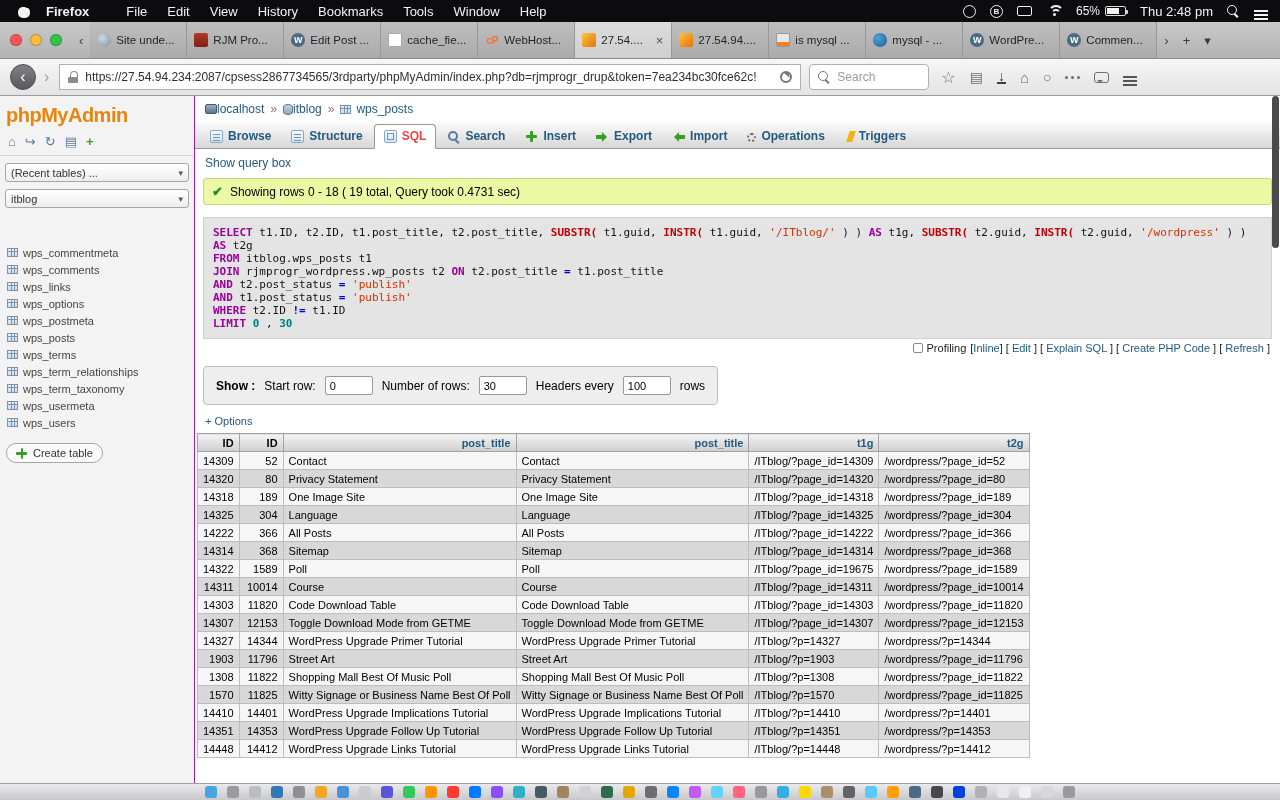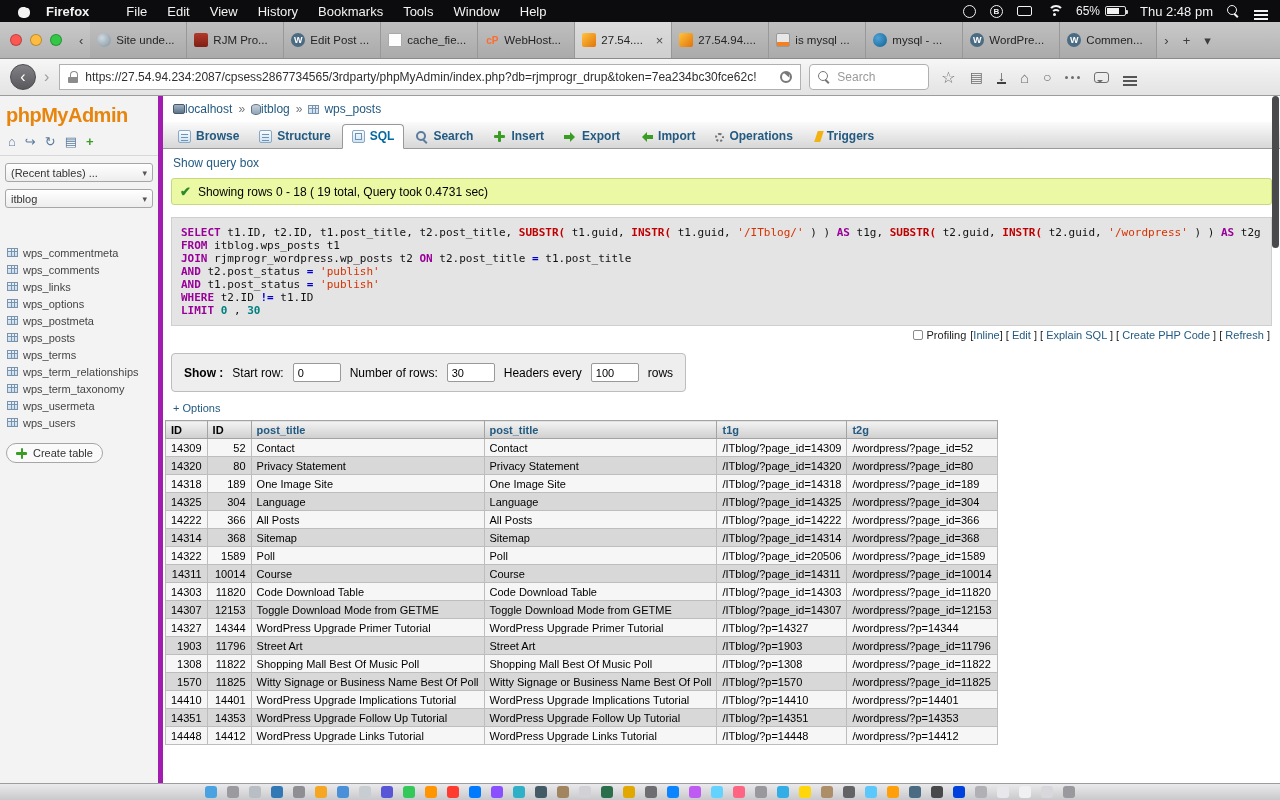--- a/index.html
+++ b/index.html
@@ -76,21 +76,21 @@
   .dl{position:relative;color:#3f3f3f;font-weight:bold;border-bottom:2px solid #3f3f3f;line-height:11px;padding:0 1px}
   .dots3{display:flex;gap:3px}.dots3 i{width:3px;height:3px;border-radius:50%;background:#6d6d6d}
   .bubble{position:relative;width:15px;height:11px;border:1.5px solid #6d6d6d;border-radius:3px}
   .bubble::after{content:"";position:absolute;left:2px;bottom:-4px;border:3px solid transparent;border-top-color:#6d6d6d}
 
   
   .scrollthumb{position:absolute;right:1px;top:96px;width:7px;height:152px;background:#4a4a4c;border-radius:4px;z-index:35}
 
   
   .pma{position:absolute;top:96px;left:0;right:0;bottom:17px;display:flex;background:#fff;overflow:hidden}
-  .pma-sidebar{width:163px;flex:0 0 auto;background:#f3f3f3;border-right:5px solid #a21caf;font-size:11px;overflow:hidden}
+  .pma-sidebar{width:195px;flex:0 0 auto;background:#f3f3f3;border-right:1px solid #a21caf;font-size:11px;overflow:hidden}
   .pma-logo{font-size:20px;font-weight:bold;color:#e8850c;padding:8px 6px 4px;letter-spacing:-0.5px}
   .side-icons{display:flex;gap:9px;padding:4px 8px 7px;border-bottom:1px solid #d8d8d8;align-items:center;color:#5b7c9d;font-size:13px}
   .side-icons .gi{line-height:13px}
   .gi.green{color:#3a9d23;font-weight:bold}
   .sel{margin:7px 5px 0;height:19px;background:linear-gradient(#fff,#ededed);border:1px solid #a6a6a6;border-radius:3px;
     display:flex;align-items:center;justify-content:space-between;padding:0 5px;color:#333}
   .sel .arr{color:#555;font-size:9px}
   .tbl-list{list-style:none;margin-top:36px;padding-left:7px}
   .tbl-item{display:flex;align-items:center;padding:2.5px 0;color:#444}
   .mini-tbl{position:relative;width:11px;height:9px;border:1px solid #7a93ad;background:linear-gradient(#eaf2fa,#c9dcee);margin-right:5px;flex:0 0 auto}
@@ -105,21 +105,21 @@
   .pma-main{flex:1;overflow:hidden;position:relative}
   .breadcrumb{display:flex;align-items:center;gap:6px;padding:6px 10px;font-size:12px;color:#235a81}
   .bc-sep{color:#777}
   .bc-item{display:flex;align-items:center;}
   .bcic{display:inline-block}
   .bc-server{width:12px;height:10px;background:linear-gradient(#9fb2c3,#5d7489);border:1px solid #46586a;border-radius:2px}
   .bc-db{width:10px;height:11px;background:linear-gradient(#c9d4de,#8fa4b5);border:1px solid #5d7489;border-radius:5px/3px}
   .pma-tabsbar{display:flex;align-items:flex-end;gap:2px;background:linear-gradient(#fbfbfb,#d7d7d7);
     border-bottom:1px solid #999;padding:3px 6px 0;height:27px}
   .pmatab{display:flex;align-items:center;padding:4px 9px 5px;font-size:12px;font-weight:bold;color:#235a81;border-radius:4px 4px 0 0}
-  .pmatab.active{background:#fff;border:1px solid #999;border-bottom:1px solid #fff;color:#0369a1;margin-bottom:-1px}
+  .pmatab.active{background:#fff;border:1px solid #999;border-bottom:1px solid #fff;color:#ef4444;margin-bottom:-1px}
   .ti{width:13px;height:13px;display:inline-block;position:relative;margin-right:5px;flex:0 0 auto}
   .ti-page,.ti-struct,.ti-sqlp{background:linear-gradient(#f7fbff,#d2e3f2);border:1px solid #89a8c4;border-radius:2px}
   .ti-page::after,.ti-struct::after{content:"";position:absolute;left:2px;right:2px;top:3px;height:1px;background:#6d93b5;box-shadow:0 3px 0 #6d93b5,0 6px 0 #6d93b5}
   .ti-sqlp::after{content:"";position:absolute;left:2px;right:2px;top:2px;bottom:2px;background:repeating-linear-gradient(#9db;0);border:1px solid #6d93b5}
   .ti-mag::before{content:"";position:absolute;left:1px;top:1px;width:6px;height:6px;border:2px solid #5b7c9d;border-radius:50%}
   .ti-mag::after{content:"";position:absolute;left:9px;top:9px;width:5px;height:2px;background:#5b7c9d;transform:rotate(45deg);transform-origin:0 0}
   .ti-plus::before{content:"";position:absolute;left:5px;top:1px;width:3px;height:11px;background:#3a9d23;border-radius:1px}
   .ti-plus::after{content:"";position:absolute;left:1px;top:5px;width:11px;height:3px;background:#3a9d23;border-radius:1px}
   .ti-arr-r::before{content:"";position:absolute;top:5px;left:0;width:6px;height:4px;background:#3a9d23}
   .ti-arr-r::after{content:"";position:absolute;top:2px;left:6px;border:5px solid transparent;border-left-color:#3a9d23}
@@ -140,21 +140,21 @@
   .tk-n{color:#008080;font-weight:bold}
   .profrow{display:flex;justify-content:flex-end;align-items:center;gap:4px;font-size:11px;margin:3px 10px 0;color:#222}
   .cbx{width:10px;height:10px;border:1px solid #8a8a8a;background:#fff;border-radius:2px}
   .plink{color:#235a81;text-decoration:none;cursor:pointer}
   .controls{margin:12px 8px 0;background:#eee;border:1px solid #bdbdbd;border-radius:4px;
     display:flex;align-items:center;gap:9px;padding:9px 12px;font-size:12px;width:fit-content}
   .controls .lbl-bold{font-weight:bold}
   .controls input{width:48px;height:19px;border:1px solid #999;border-radius:2px;font-size:11px;padding:1px 4px;font-family:"Liberation Sans",sans-serif}
   .optlink{display:inline-block;margin:10px 10px 4px;font-size:11px;color:#235a81;cursor:pointer}
   table.grid{border-collapse:collapse;font-size:11px;margin:2px 0 0 2px;table-layout:fixed}
-  table.grid th{background:linear-gradient(#f3f3f3,#cfcfcf);border:1px solid #a3a3a3;padding:2.5px 5px;text-align:left;font-weight:bold;overflow:hidden;white-space:nowrap}
+  table.grid th{background:linear-gradient(#f3f3f3,#cfcfcf);border:1px solid #a3a3a3;padding:2.5px 5px;text-align:right;font-weight:bold;overflow:hidden;white-space:nowrap}
   table.grid th.hlink{color:#235a81}
   table.grid td{border:1px solid #bdbdbd;padding:2px 5px;height:18px;overflow:hidden;white-space:nowrap}
   table.grid tbody tr:nth-child(odd) td{background:#f6f6f6}
   table.grid tbody tr:nth-child(even) td{background:#d8d8d8}
   table.grid td.cnum{text-align:right}
 
   
   .dock{position:absolute;bottom:0;left:0;right:0;height:17px;background:linear-gradient(rgba(233,233,235,.95),rgba(198,198,202,.95));
     border-top:1px solid #9d9da1;display:flex;align-items:center;justify-content:center;gap:10px;z-index:50}
   .di{width:12px;height:12px;border-radius:3px;flex:0 0 auto}
@@ -501,21 +501,21 @@
             <td>Sitemap</td>
             <td>Sitemap</td>
             <td>/ITblog/?page_id=14314</td>
             <td>/wordpress/?page_id=368</td>
           </tr>
           <tr>
             <td class="cnum">14322</td>
             <td class="cnum">1589</td>
             <td>Poll</td>
             <td>Poll</td>
-            <td>/ITblog/?page_id=20506</td>
+            <td>/ITblog/?page_id=19675</td>
             <td>/wordpress/?page_id=1589</td>
           </tr>
           <tr>
             <td class="cnum">14311</td>
             <td class="cnum">10014</td>
             <td>Course</td>
             <td>Course</td>
             <td>/ITblog/?page_id=14311</td>
             <td>/wordpress/?page_id=10014</td>
           </tr>

